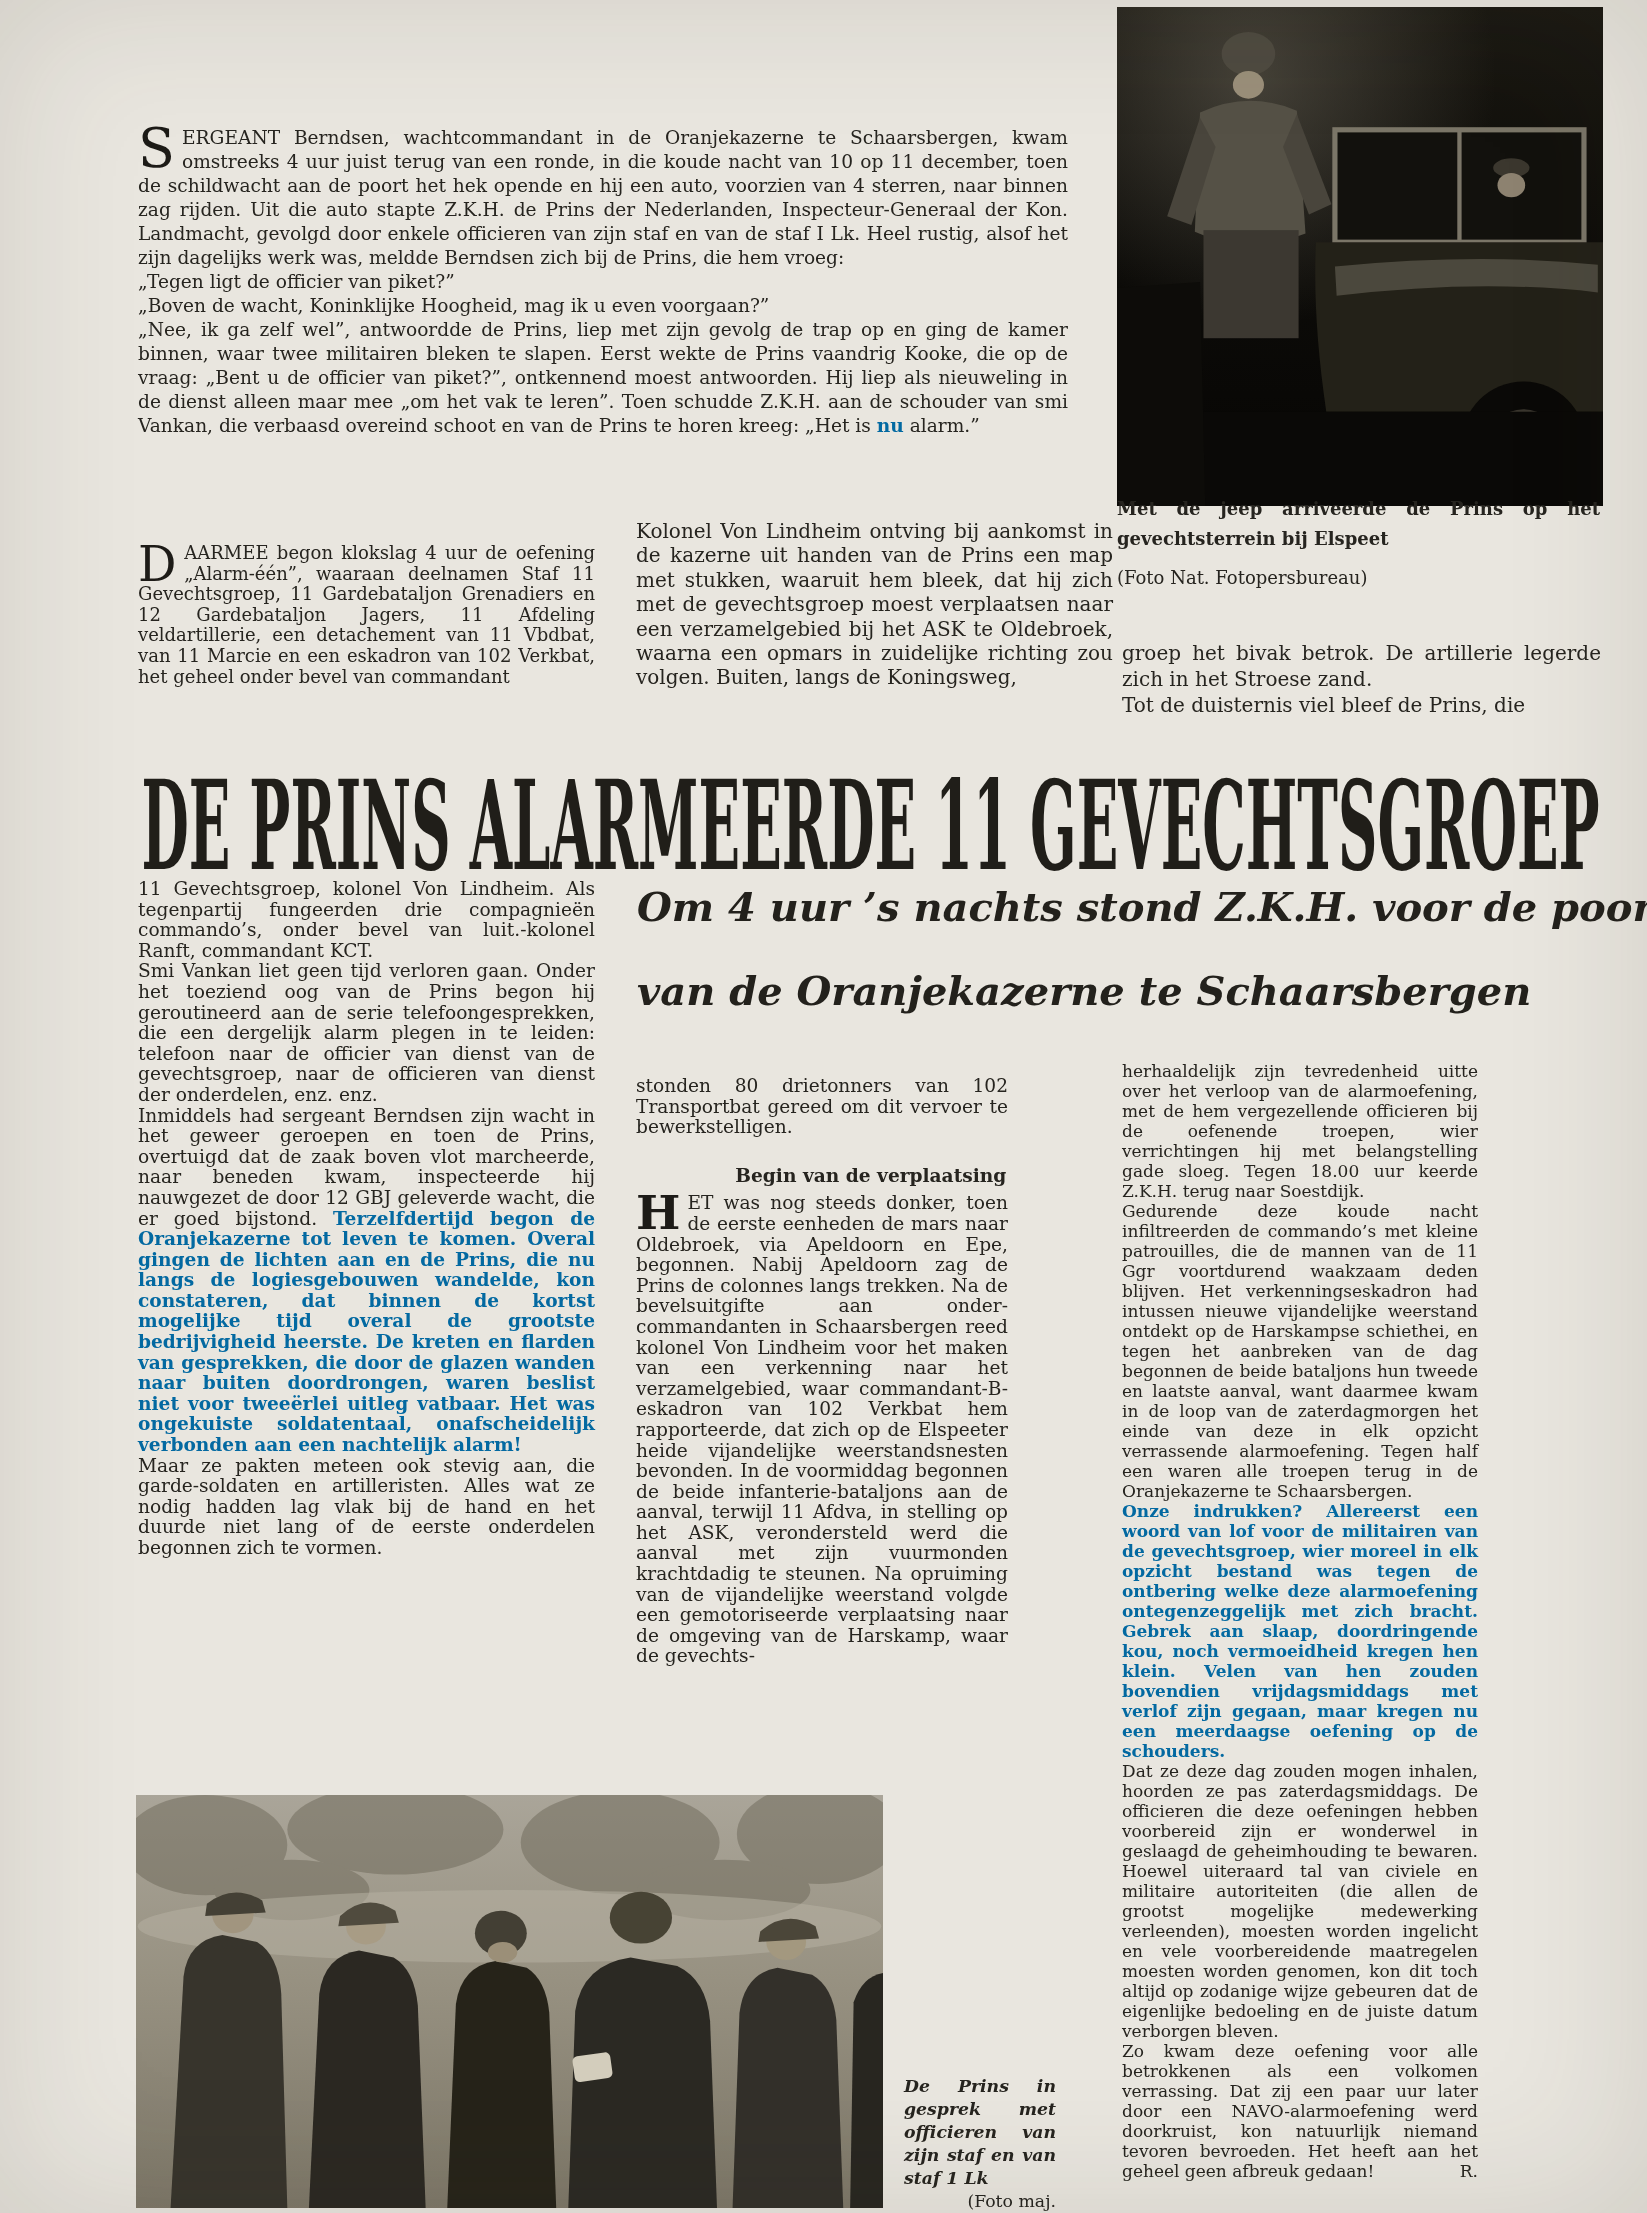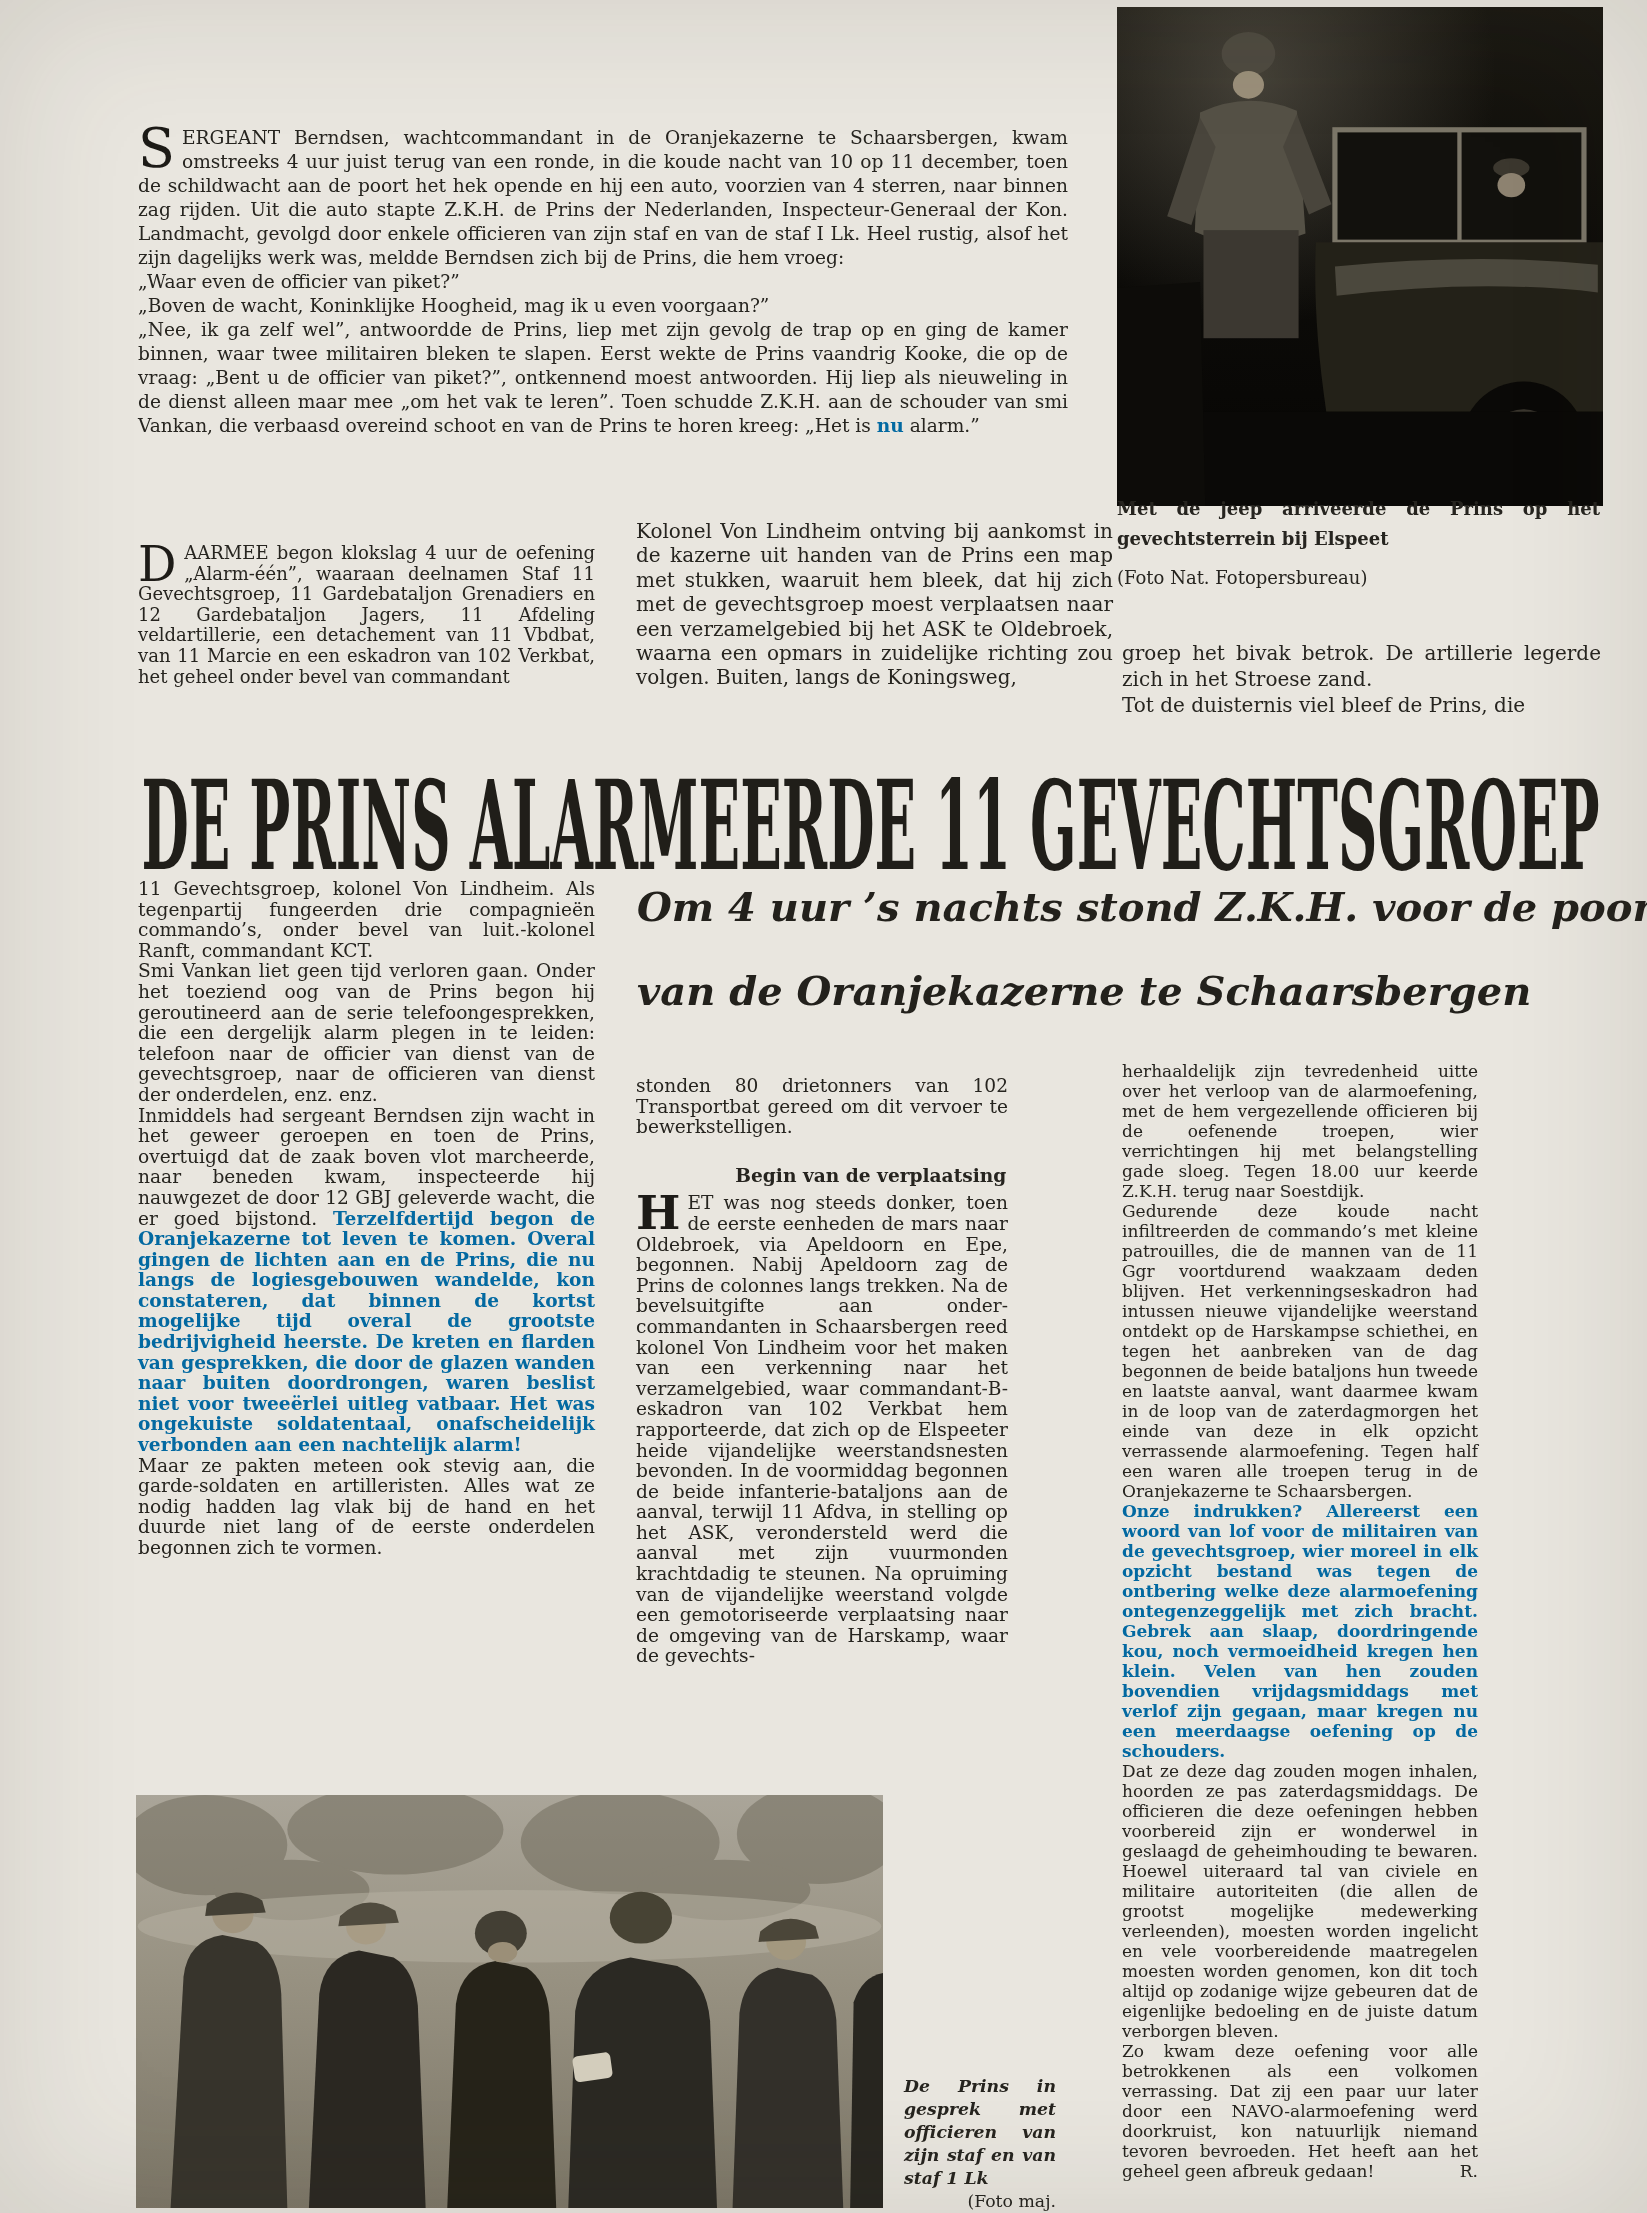--- a/index.html
+++ b/index.html
@@ -59,21 +59,21 @@
   b{color:#0369a1;}
   figure svg{width:100%;height:100%;display:block;}
 </style>
 </head>
 <body>
 
 <div class="page">
 
   <section class="abs lead">
       <p class="par"><span class="dc">S</span><span>ERGEANT Berndsen, wachtcommandant in de Oranjekazerne te Schaarsbergen, kwam omstreeks 4 uur juist terug van een ronde, in die koude nacht van 10 op 11 december, toen de schildwacht aan de poort het hek opende en hij een auto, voorzien van 4 sterren, naar binnen zag rijden. Uit die auto stapte Z.K.H. de Prins der Nederlanden, Inspecteur-Generaal der Kon. Landmacht, gevolgd door enkele officieren van zijn staf en van de staf I Lk. Heel rustig, alsof het zijn dagelijks werk was, meldde Berndsen zich bij de Prins, die hem vroeg:</span></p>
-      <p class="par"><span>„Waar even de officier van piket?”</span></p>
+      <p class="par"><span>„Tegen ligt de officier van piket?”</span></p>
       <p class="par"><span>„Boven de wacht, Koninklijke Hoogheid, mag ik u even voorgaan?”</span></p>
       <p class="par"><span>„Nee, ik ga zelf wel”, antwoordde de Prins, liep met zijn gevolg de trap op en ging de kamer binnen, waar twee militairen bleken te slapen. Eerst wekte de Prins vaandrig Kooke, die op de vraag: „Bent u de officier van piket?”, ontkennend moest antwoorden. Hij liep als nieuweling in de dienst alleen maar mee „om het vak te leren”. Toen schudde Z.K.H. aan de schouder van smi Vankan, die verbaasd overeind schoot en van de Prins te horen kreeg: „Het is </span><b>nu</b><span> alarm.”</span></p>
     </section>
 
   <figure class="abs photo1">
     <svg viewBox="0 0 562 577" preserveAspectRatio="none">
       <defs>
         <linearGradient id="nightbg" x1="0" y1="0" x2="0" y2="1">
           <stop offset="0%" stop-color="#1a1812"></stop>
             <stop offset="55%" stop-color="#0c0b08"></stop>

